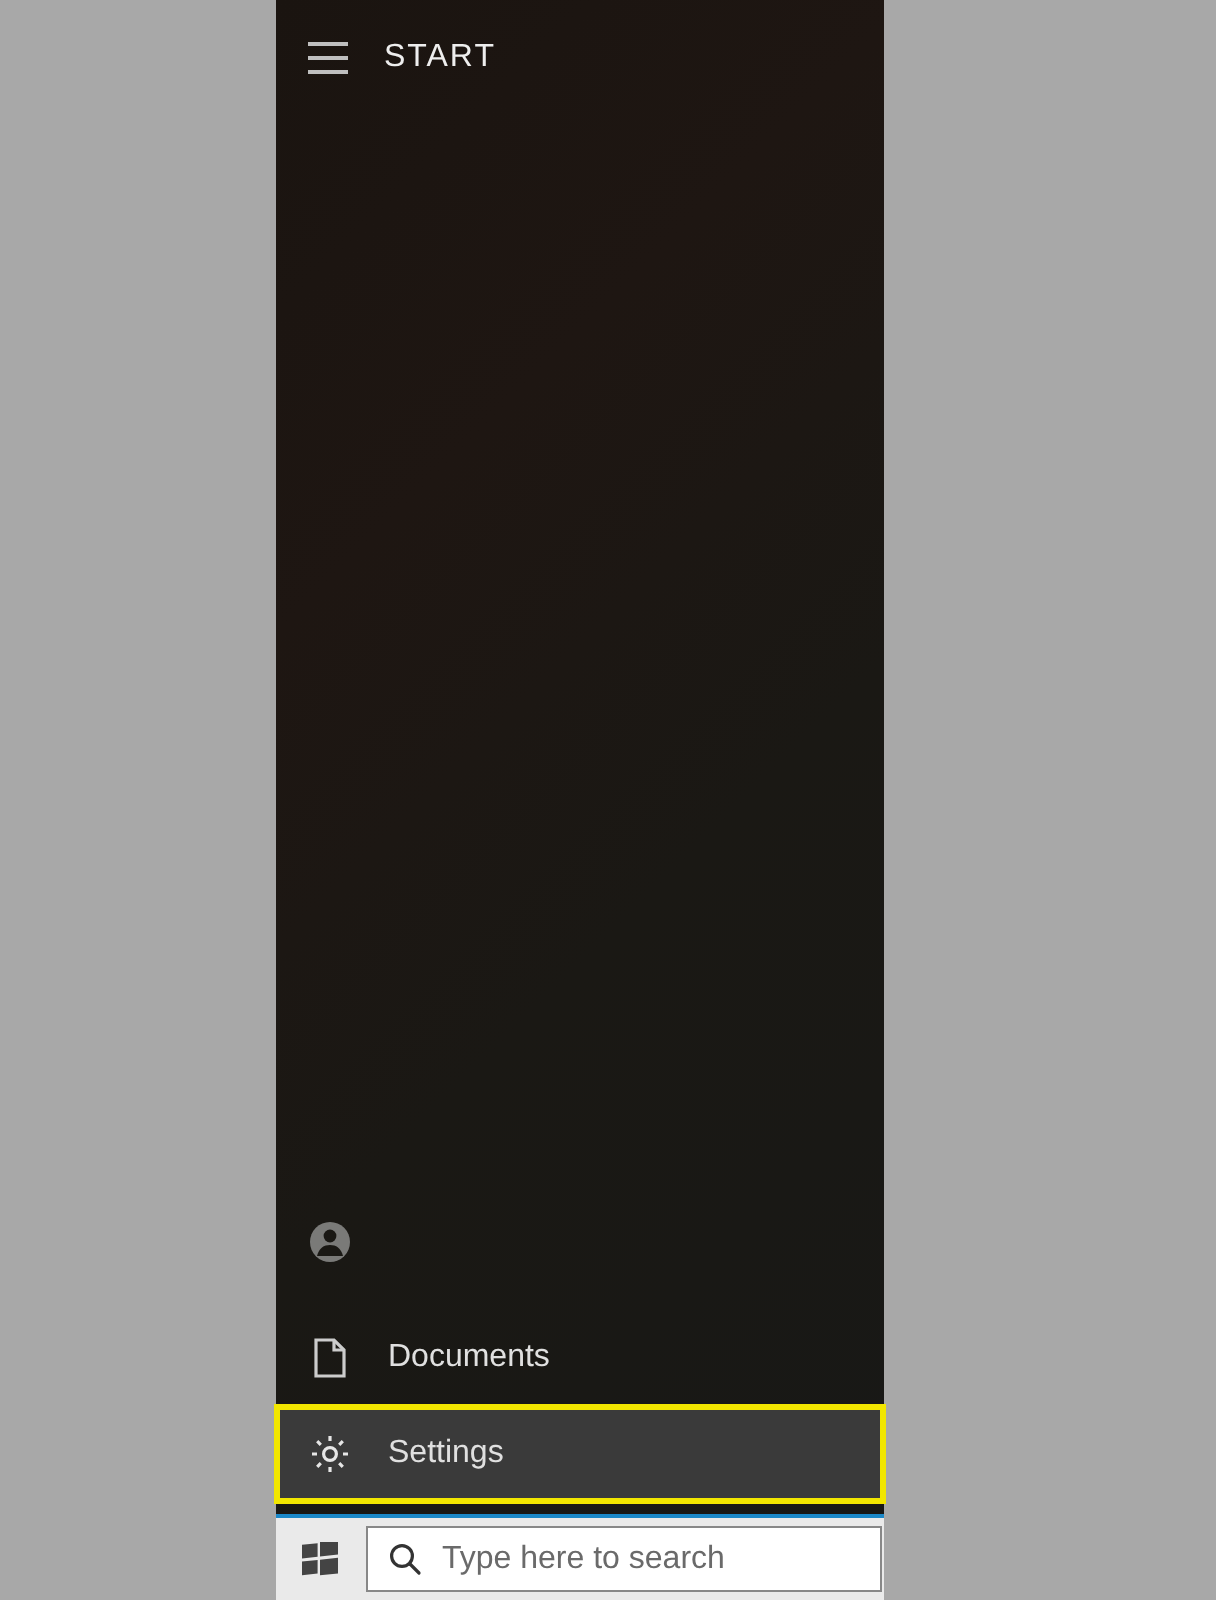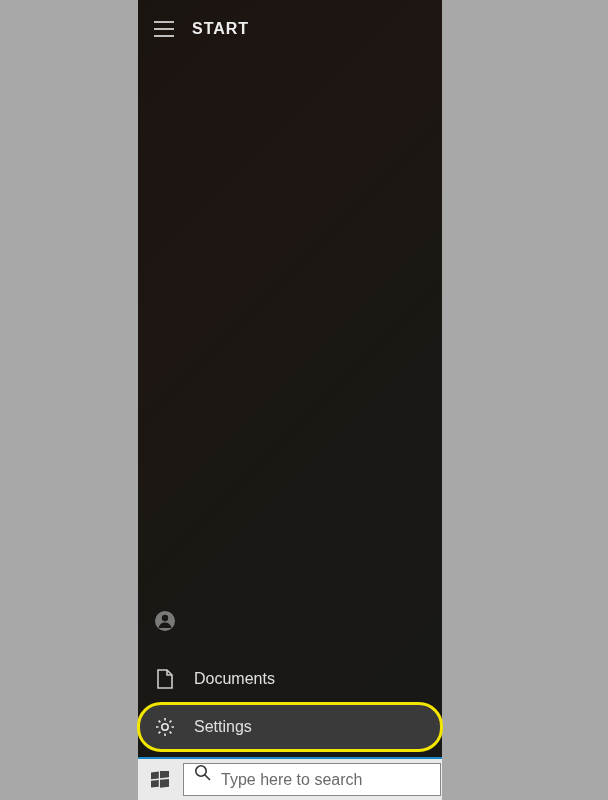--- a/index.html
+++ b/index.html
@@ -36,21 +36,21 @@
     }
     .hamburger span {
       display: block;
       height: 2px;
       width: 20px;
       background: #bfbfbf;
     }
     .start-title {
       color: #eeeeee;
       font-size: 16px;
-      font-weight: 700;
+      font-weight: 400;
       letter-spacing: 1px;
     }
     .spacer { flex: 1; }
     .menu-list {
       display: flex;
       flex-direction: column;
       padding-bottom: 6px;
     }
     .menu-item {
       display: flex;
@@ -67,21 +67,20 @@
       width: 22px;
       height: 22px;
       display: flex;
       align-items: center;
       justify-content: center;
     }
     .menu-item.highlighted {
       background: #3a3a3a;
       outline: 3px solid #f2e600;
       outline-offset: -2px;
-      border-radius: 23px;
     }
     .taskbar {
       position: absolute;
       left: 138px;
       top: 757px;
       width: 304px;
       height: 43px;
       background: #eaeaea;
       display: flex;
       align-items: center;
@@ -95,21 +94,21 @@
       justify-content: center;
       background: #eaeaea;
     }
     .search-box {
       height: 33px;
       flex: 1;
       margin: 4px 1px 4px 1px;
       background: #fff;
       border: 1px solid #888;
       display: flex;
-      align-items: flex-start;
+      align-items: center;
       padding: 0 10px;
       gap: 10px;
     }
     .search-input {
       border: none;
       outline: none;
       height: 100%;
       flex: 1;
       font-size: 16px;
       color: #666;

